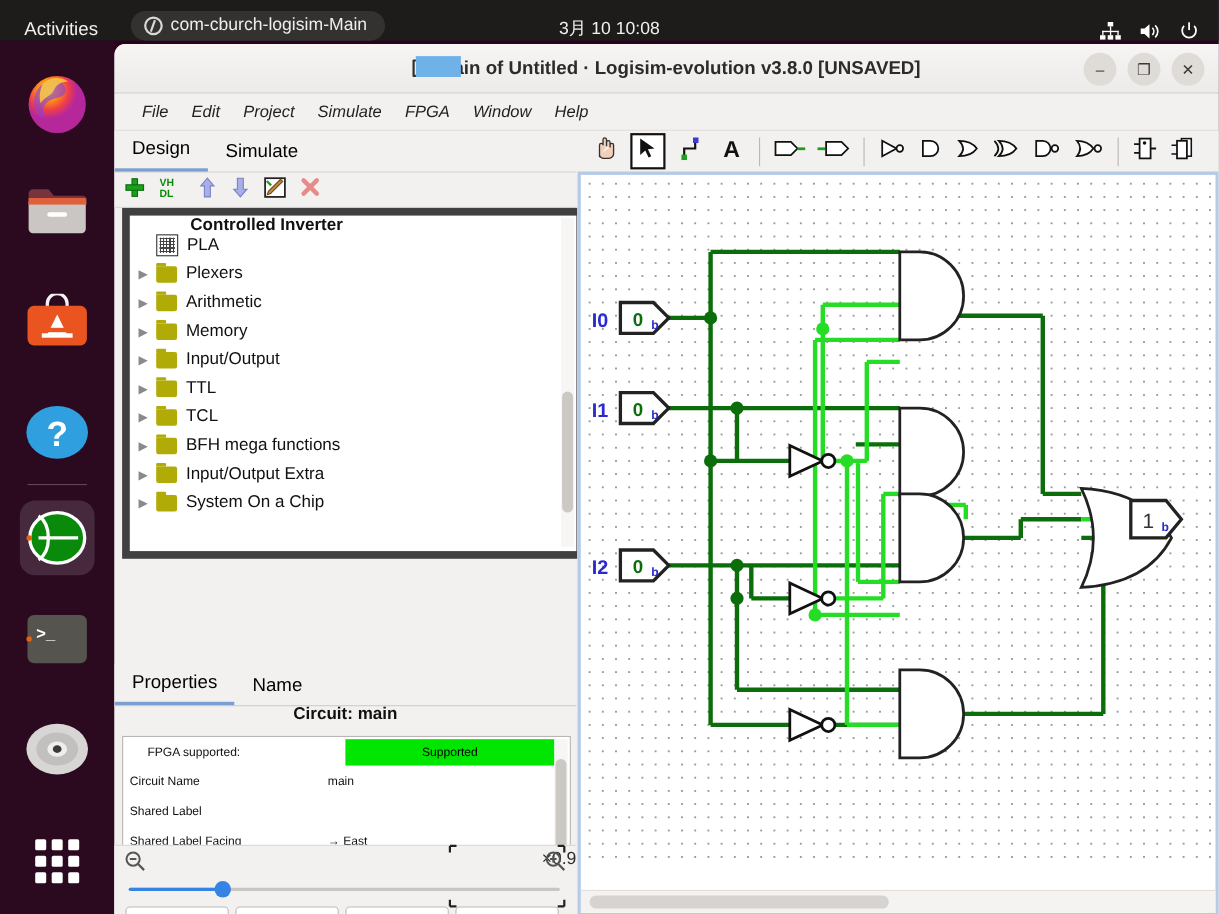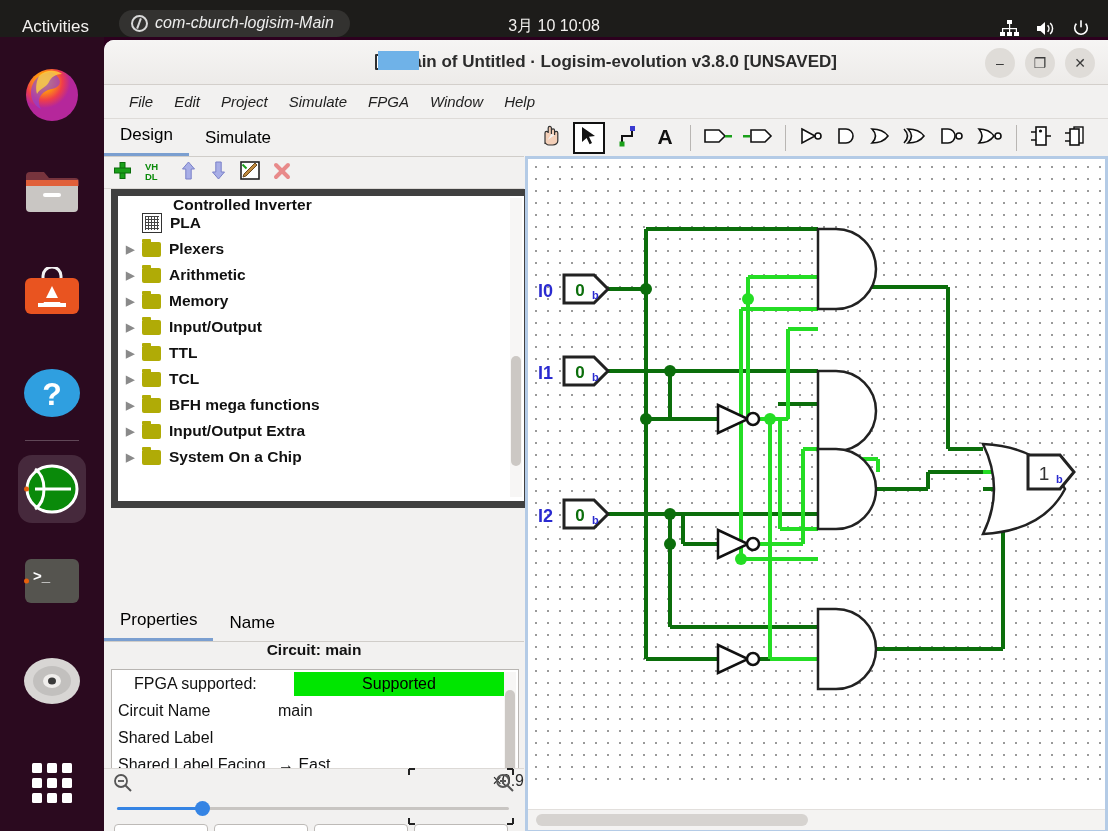--- a/index.html
+++ b/index.html
@@ -9,21 +9,21 @@
     background:#2c001e;
     -webkit-font-smoothing:antialiased;
   }
   .screen{position:relative;width:1108px;height:831px;}
 
   
   .topbar{position:absolute;left:0;top:0;width:1108px;height:37px;background:#1d1c1a;
     display:flex;align-items:flex-end;color:#e8e6e3;font-size:16px;}
   .activities{margin-left:22px;font-size:17px;color:#f2f0ee;}
   .winchip{margin-left:30px;display:flex;align-items:center;gap:7px;background:#333230;
-    border-radius:18px;padding:4px 16px 5px 12px;font-size:16px;color:#ededed;font-style:italic;}
+    border-radius:18px;padding:4px 16px 5px 12px;font-size:16px;color:#ededed;}
   .chipicon{width:17px;height:17px;border:2px solid #d8d8d8;border-radius:50%;
     position:relative;box-sizing:border-box;}
   .chipicon:after{content:"";position:absolute;left:5px;top:1px;width:2px;height:11px;
     background:#d8d8d8;transform:rotate(20deg);}
   .clock{position:absolute;left:50%;transform:translateX(-50%);font-size:16px;color:#f2f0ee;
     white-space:nowrap;}
   .trayicons{position:absolute;right:18px;display:flex;align-items:center;gap:17px;}
   .tray-net svg,.tray-vol svg,.tray-pow svg{display:block;}
 
   
@@ -66,40 +66,40 @@
   .tab.sel{border-bottom:3px solid #7b9fd0;}
 
   
   .dtoolbar{height:31px;background:#f2f1f0;display:flex;align-items:center;gap:13px;
     padding-left:9px;border-bottom:1px solid #dcd9d6;}
 
   
   .treebox{position:absolute;left:7px;top:70px;width:406px;height:305px;background:#fff;
     border:7px solid #404040;overflow:hidden;}
   .trow{height:26px;display:flex;align-items:center;padding-left:8px;font-size:15.5px;
-    font-weight:bold;color:#111;}
+    font-weight:normal;color:#111;}
   .arrow{width:16px;color:#8a8a8a;font-size:11px;}
   .folder{width:19px;height:15px;background:#b0ab06;border-radius:1px 2px 2px 2px;position:relative;
     margin-right:8px;flex:0 0 auto;}
   .folder:before{content:"";position:absolute;left:0;top:-3px;width:9px;height:3px;background:#b0ab06;
     border-radius:1px 1px 0 0;}
   .plaico{width:18px;height:18px;border:1px solid #333;background:#fff;margin-right:8px;
     position:relative;flex:0 0 auto;}
   .plaico:before{content:"";position:absolute;inset:2px;
     background:repeating-linear-gradient(to bottom,#444 0 1px,transparent 1px 3px),
                repeating-linear-gradient(to right,#444 0 1px,transparent 1px 3px);}
   .ghostrow{height:14px;overflow:hidden;padding-left:55px;font-size:15.5px;font-weight:bold;
     color:#111;}
   .treescroll{position:absolute;right:2px;top:2px;width:12px;height:299px;background:#f7f6f5;}
   .treethumb{position:absolute;right:3px;top:160px;width:10px;height:110px;border-radius:5px;background:#ccc8c4;}
 
   
   .propbox{position:absolute;left:7px;top:550px;width:406px;height:160px;background:#fff;
     border:1px solid #b8b5b2;overflow:hidden;}
-  .prow{height:27px;display:flex;align-items:center;font-size:16px;color:#111;}
+  .prow{height:27px;display:flex;align-items:center;font-size:11px;color:#111;gap:20px;}
   .pname{width:160px;padding-left:6px;}
   .pval{flex:1;}
   .pval.badge{background:#00e600;text-align:center;color:#000;height:24px;line-height:24px;
     margin-right:14px;}
   .prow.first .pname{padding-left:22px;}
   .propscroll{position:absolute;right:2px;top:2px;width:12px;height:154px;background:#f7f6f5;}
   .propthumb{position:absolute;right:3px;top:20px;width:10px;height:120px;border-radius:5px;background:#ccc8c4;}
   .circuitlbl{position:absolute;left:0;top:522px;width:420px;text-align:center;font-size:15.5px;
     font-weight:bold;color:#111;}
   .ptabrow{position:absolute;left:0;top:485px;width:420px;}

